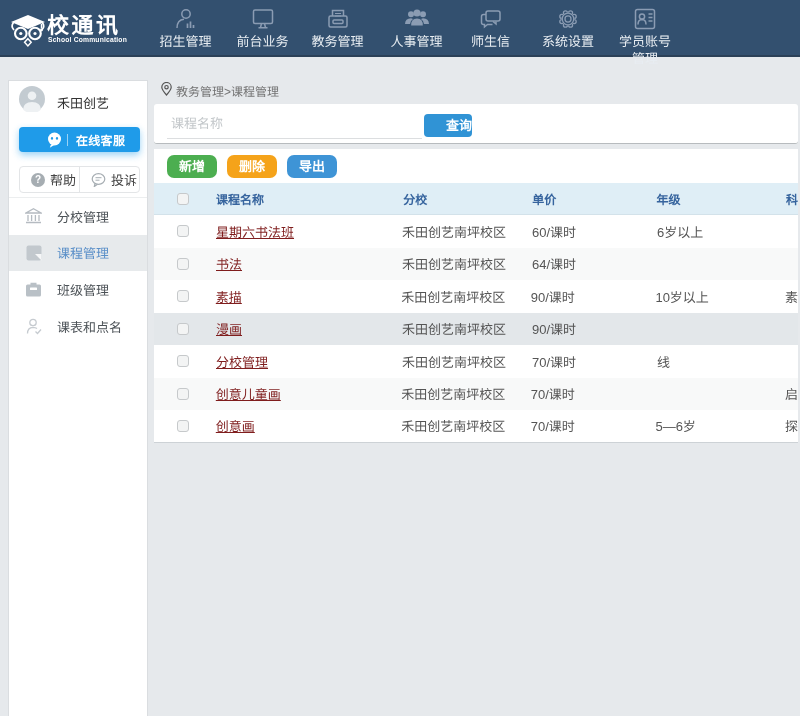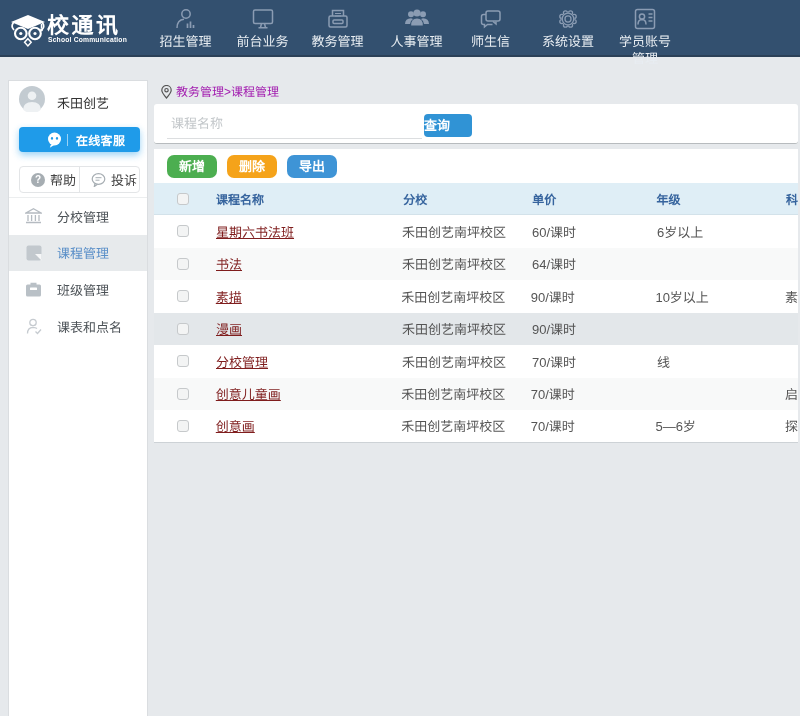--- a/index.html
+++ b/index.html
@@ -30,25 +30,25 @@
 .hc .cell + .cell { border-left:1px solid #e3e5e7; }
 .hc svg { margin-right:5px; }
 .sep { position:absolute; left:0; top:116px; width:100%; border-top:1px solid #eceeef; }
 .menu { position:absolute; left:0; top:117px; width:100%; }
 .mitem { height:36.6px; display:flex; align-items:center; font-size:13px; color:#4c5257; }
 .mitem .mico { width:17px; margin-left:16px; display:flex; justify-content:center; }
 .mitem .mtxt { margin-left:15px; }
 .mitem.sel { background:#e7eaec; color:#5a8fc8; }
 
 
-.bc { position:absolute; left:161px; top:82px; display:flex; align-items:flex-end; font-size:12px; color:#a21caf; }
+.bc { position:absolute; left:161px; top:82px; display:flex; align-items:flex-start; font-size:12px; color:#737373; }
 .bc svg { margin-right:4px; }
 .panel1 { position:absolute; left:154px; top:104px; width:644px; height:40px; background:#fff; border-radius:3px; border-bottom:1px solid #b7bbbe; }
 .sinput { position:absolute; left:13px; top:5px; width:255px; height:30px; border-bottom:1px solid #dcdee0; font-size:13px; color:#c3c7ca; line-height:30px; padding-left:4px; }
-.qbtn { position:absolute; left:270px; top:10px; width:48px; height:23px; background:#3093d5; border-radius:4px; color:#fff; font-size:13px; font-weight:bold; text-align:left; line-height:23px; }
+.qbtn { position:absolute; left:270px; top:10px; width:48px; height:23px; background:#3093d5; border-radius:4px; color:#fff; font-size:13px; font-weight:bold; text-align:right; line-height:23px; }
 .panel2 { position:absolute; left:154px; top:149px; width:644px; height:34px; background:#fff; }
 .abtn { position:absolute; top:6px; width:50px; height:23px; border-radius:7px; color:#fff; font-size:13px; font-weight:bold; text-align:center; line-height:23px; }
 .b-add { left:13px; background:#4cae50; }
 .b-del { left:73px; background:#f5a31a; }
 .b-exp { left:133px; background:#3e94d6; }
 
 
 .tbl { position:absolute; left:154px; top:183px; width:644px; }
 .trow { display:flex; align-items:center; height:32.5px; background:#fff; font-size:13px; color:#555; }
 .thead { height:32px; background:#dfeef6; border-bottom:1px solid #d3e2ea; font-size:12px; font-weight:bold; color:#36649e; }

